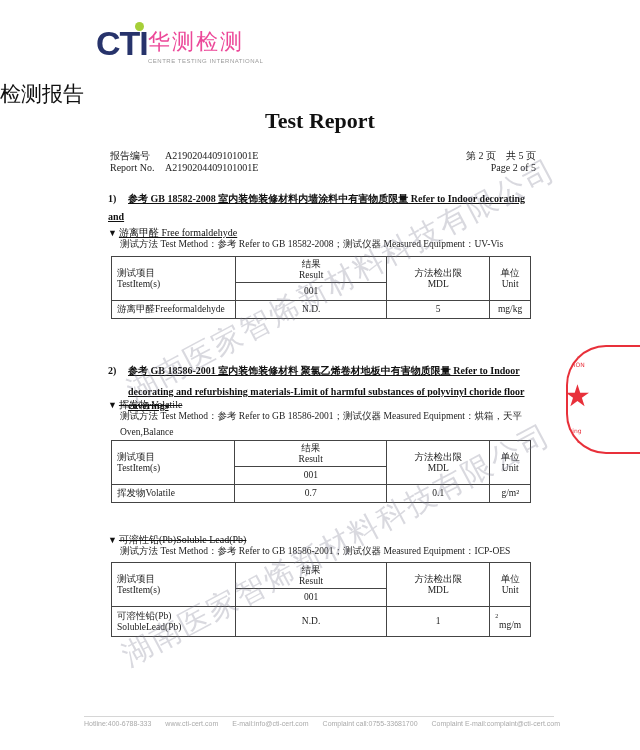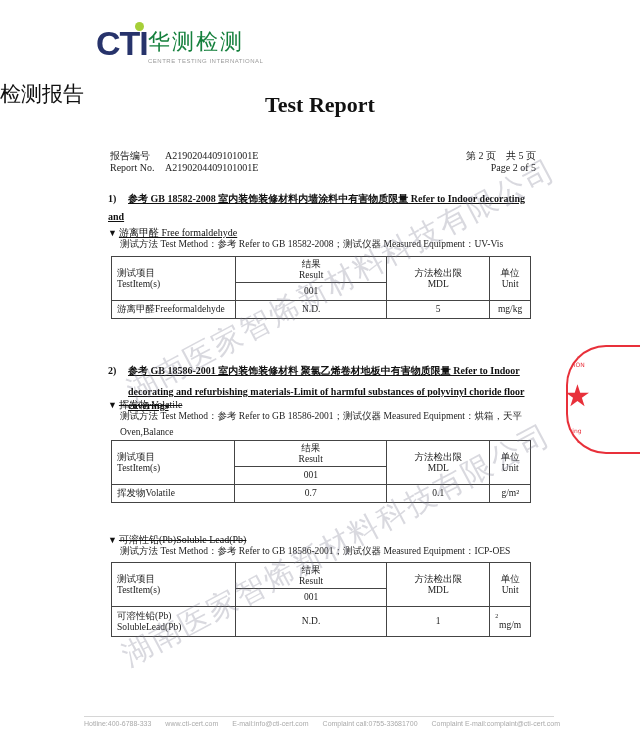--- a/index.html
+++ b/index.html
@@ -42,21 +42,21 @@
       height: 9px;
       border-radius: 50%;
       background: #a6cf38;
     }
     .logo-cn {
       position: absolute;
       left: 68px;
       top: 10px;
       font-family: "DejaVu Sans", sans-serif;
       font-size: 22px;
-      color: #15803d;
+      color: #ec4899;
       letter-spacing: 2px;
       line-height: 24px;
     }
     .logo-en {
       position: absolute;
       left: 68px;
       top: 38px;
       font-family: "Liberation Sans", sans-serif;
       font-size: 6px;
       color: #9b9b9b;
@@ -70,21 +70,21 @@
       top: 80px;
       text-align: left;
       font-family: "DejaVu Sans", sans-serif;
       font-size: 21px;
       color: #111;
     }
     .title-en {
       position: absolute;
       left: 0;
       width: 640px;
-      top: 92px;
+      top: 108px;
       text-align: center;
       font-weight: bold;
       font-size: 22px;
       color: #111;
     }
     .meta {
       position: absolute;
       font-size: 10px;
       line-height: 12px;
       color: #222;

